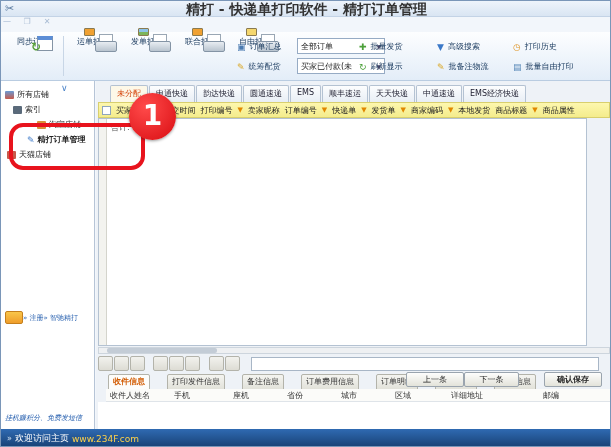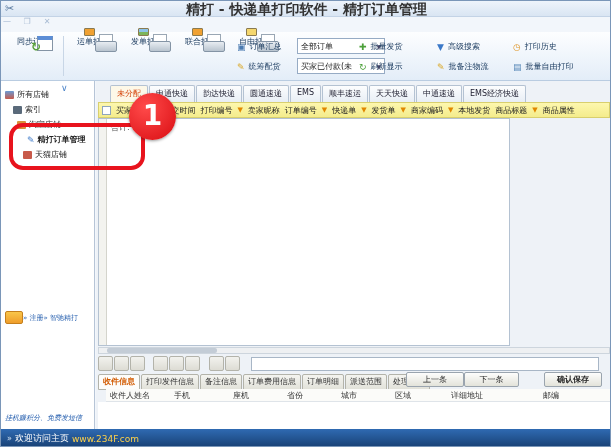--- a/index.html
+++ b/index.html
@@ -49,31 +49,31 @@
   .reg-link { font-size:7px; color:#2a62b0; cursor:pointer; white-space:nowrap; }
 
   
   .content { left:95px; top:80px; width:516px; height:348px; background:#eef2f7; }
   .ctabs { position:absolute; left:2px; top:4px; display:flex; gap:1px; }
   .ctab { font-size:8px; color:#223; background:linear-gradient(#fcfdfe,#e8eef5); border:1px solid #b4c2d2; border-bottom:none; padding:2px 6px 3px; border-radius:2px 2px 0 0; cursor:pointer; white-space:nowrap; }
   .ctab.sel { color:#d23c00; background:#fdf8e8;margin-left:12px; }
   .yellow-row { position:absolute; left:2px; top:21px; width:512px; height:16px; background:linear-gradient(#fdf7ae,#f4ec8c); border:1px solid #d8cf6e; display:flex; align-items:center; gap:5px; padding:0 3px; font-size:8px; color:#222; overflow:hidden; white-space:nowrap; }
   .funnel { color:#e08800; font-size:7px; }
   .cb { width:9px; height:9px; background:#fff; border:1px solid #8fa5bd; flex:none; cursor:pointer; }
-  .listarea { position:absolute; left:2px; top:37px; width:412px; height:228px; background:#fff; border:1px solid #b4c2d2; }
+  .listarea { position:absolute; left:2px; top:37px; width:489px; height:228px; background:#fff; border:1px solid #b4c2d2; }
   .rowheadcol { position:absolute; left:0; top:0; width:8px; height:100%; background:#f3f3ef; border-right:1px solid #d4d4cc; }
   .total { position:absolute; left:12px; top:3px; font-size:8px; color:#555; }
   .hscroll { position:absolute; left:2px; top:266px; width:512px; height:7px; background:#eef0f2; border:1px solid #cdd5dd; }
   .hthumb { position:absolute; left:8px; top:0; width:110px; height:5px; background:#c3ccd6; border-radius:2px; cursor:pointer; }
 
   .ghostrow { position:absolute; left:0px; top:275px; width:516px; height:17px; }
   .gbtn { position:absolute; top:0; width:15px; height:15px; background:linear-gradient(#f2f2ee,#dddcd4); border:1px solid #b3b3aa; border-radius:2px; cursor:pointer; }
   .ginput { position:absolute; left:155px; top:1px; width:348px; height:14px; background:#fff; border:1px solid #a8b6c6; }
 
-  .dtabs { position:absolute; left:2px; top:293px; display:flex; gap:1px; }
+  .dtabs { position:absolute; left:12px; top:293px; display:flex; gap:17px; }
   .dtab { font-size:8px; color:#333; background:linear-gradient(#f4f4f0,#e2e2da); border:1px solid #b3b3aa; padding:1px 4px 2px; border-radius:2px 2px 0 0; cursor:pointer; white-space:nowrap; }
   .dtab.sel { color:#d25a00; font-weight:bold; background:#fdfdfb; }
   .navbtn { position:absolute; top:291px; height:15px; font-size:8px; color:#222; background:linear-gradient(#fdfdfc,#e3e3da); border:1px solid #9aa4ae; border-radius:2px; text-align:center; line-height:13px; cursor:pointer; }
 
   .rcvhead { position:absolute; left:10px; top:308px; width:512px; height:13px; background:#fbfbf9; border-bottom:1px solid #dfe4e9; font-size:8px; color:#333; }
   .rcvhead span { position:absolute; top:1px; white-space:nowrap; }
   .rcvbody { position:absolute; left:2px; top:321px; width:512px; height:39px; background:#fff; border-bottom:1px solid #d8dde2; }
 
   
   .formarea { position:absolute; left:0; top:362px; width:516px; height:66px; background:#f1f0ec; border-top:1px solid #c6c6bd; }
@@ -175,29 +175,29 @@
   <div class="sidebar abs">
     <span class="abs" style="left:60px; top:2px; color:#4a83c8; font-size:9px;">∨</span>
     <div class="tree-item" style="margin-top:6px;">
       <span class="tree-ic" style="background:linear-gradient(#6a9ad4,#c85a4a);"></span>
       <span>所有店铺</span>
     </div>
     <div class="tree-item" style="padding-left:12px;">
       <span class="tree-ic" style="background:#5a6a7a;"></span>
       <span>索引</span>
     </div>
-    <div class="tree-item" style="padding-left:16px;">
+    <div class="tree-item" style="padding-left:36px;">
       <span class="tree-ic" style="background:#d8923a;"></span>
       <span>淘宝店铺</span>
     </div>
     <div class="tree-item" style="padding-left:26px; font-weight:bold;">
       <span style="color:#3a78c8; font-size:9px;">✎</span>
       <span>精打订单管理</span>
     </div>
-    <div class="tree-item" style="padding-left:22px;">
+    <div class="tree-item" style="padding-left:6px;">
       <span class="tree-ic" style="background:#c85a4a;"></span>
       <span>天猫店铺</span>
     </div>
 
     <div class="reg-row">
       <span class="card-ic"></span>
       <span class="reg-link">» 注册</span>
       <span class="reg-link">» 智驰精打</span>
     </div>
     <div class="promo">挂机赚积分、免费发短信</div>

